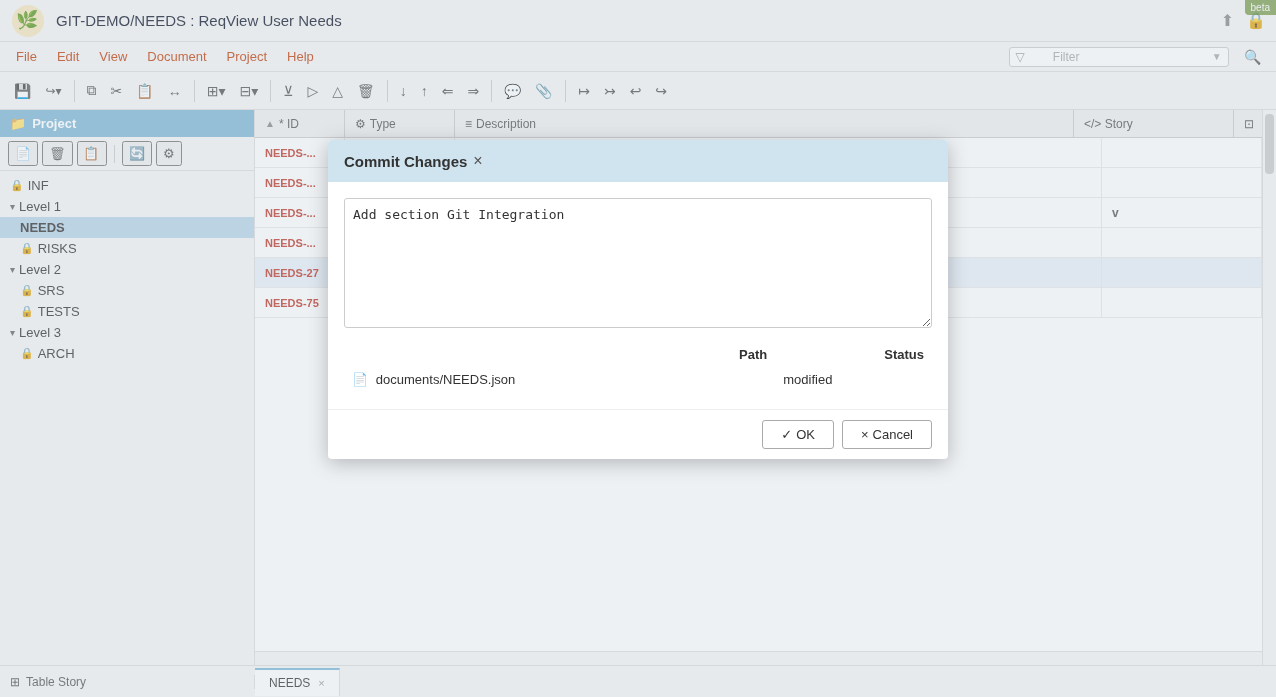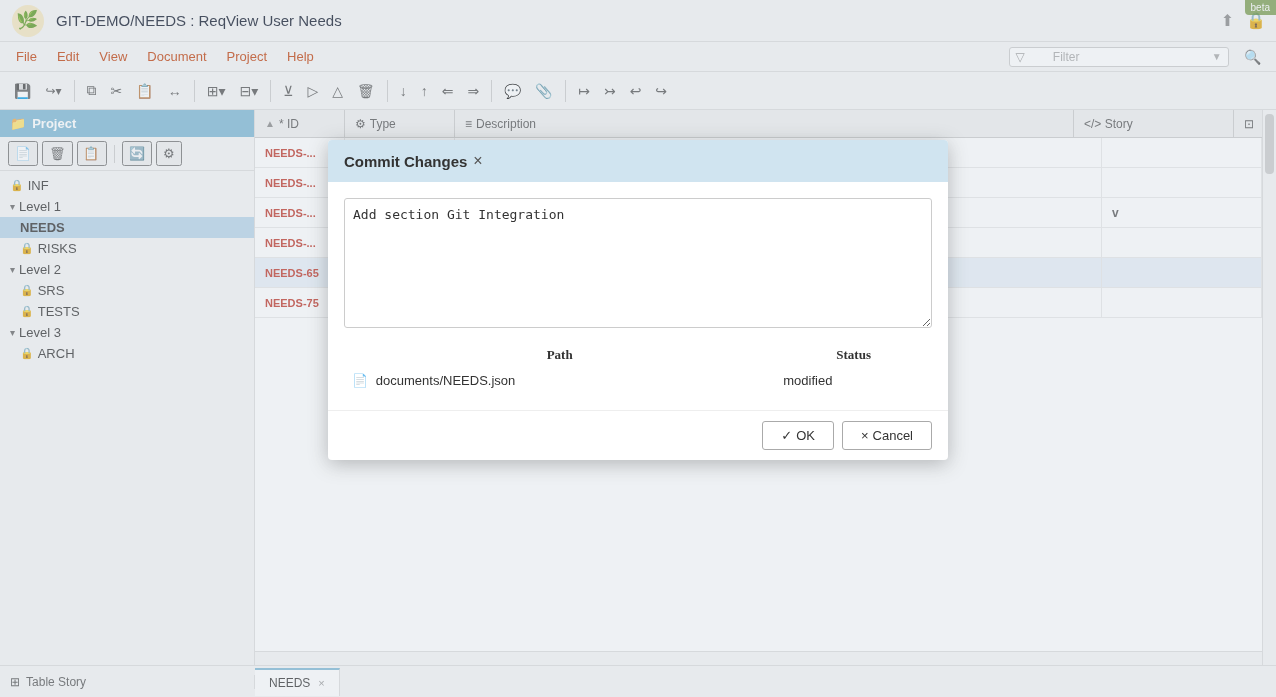--- a/index.html
+++ b/index.html
@@ -81,21 +81,21 @@
 
     
     .modal-overlay { position: fixed; top: 0; left: 0; width: 100%; height: 100%; background: rgba(200,210,220,0.3); display: flex; align-items: flex-start; justify-content: center; padding-top: 140px; z-index: 100; }
     .modal { background: white; border-radius: 4px; width: 620px; box-shadow: 0 4px 20px rgba(0,0,0,0.25); overflow: hidden; }
     .modal-header { background: #d0e4f0; padding: 10px 16px; display: flex; align-items: center; }
     .modal-title { font-size: 15px; font-weight: bold; color: #333; }
     .modal-close { color: #555; font-size: 16px; cursor: pointer; padding: 2px 6px; border: none; background: transparent; }
     .modal-body { padding: 16px; }
     .modal-textarea { width: 100%; height: 130px; border: 1px solid #ccc; border-radius: 3px; padding: 8px; font-size: 13px; resize: vertical; font-family: monospace; color: #333; outline: none; }
     .modal-table { width: 100%; margin-top: 12px; border-collapse: collapse; }
-    .modal-table th { text-align: center; font-weight: bold; padding: 4px 8px; font-size: 13px; color: #333; font-family: Liberation Serif, serif; }
+    .modal-table th { text-align: right; font-weight: bold; padding: 4px 8px; font-size: 13px; color: #333; }
     .modal-table td { padding: 6px 8px; font-size: 13px; color: #333; vertical-align: middle; }
     .file-icon { color: #888; margin-right: 4px; }
     .modal-footer { padding: 10px 16px; display: flex; justify-content: flex-end; gap: 8px; border-top: 1px solid #eee; }
     .btn-ok { background: white; border: 1px solid #aaa; border-radius: 3px; padding: 6px 18px; cursor: pointer; font-size: 13px; color: #333; display: flex; align-items: center; gap: 4px; }
     .btn-cancel { background: white; border: 1px solid #aaa; border-radius: 3px; padding: 6px 18px; cursor: pointer; font-size: 13px; color: #333; display: flex; align-items: center; gap: 4px; }
 
     
     .corner-badge { position: absolute; top: 0; right: 0; background: #4d7c0f; color: white; font-size: 10px; padding: 2px 6px; border-bottom-left-radius: 4px; transform: rotate(0deg); opacity: 0.7; }
   </style>
 </head>
@@ -257,21 +257,21 @@
         <div class="td-cell td-desc"></div>
         <div class="td-cell td-story">v</div>
       </div>
       <div class="table-row">
         <div class="td-cell td-id" style="color:#c0392b;font-size:11px;">NEEDS-...</div>
         <div class="td-cell td-type"></div>
         <div class="td-cell td-desc"></div>
         <div class="td-cell td-story"></div>
       </div>
       <div class="table-row" style="background:#e8f0f8;">
-        <div class="td-cell td-id" style="color:#c0392b;font-size:11px;">NEEDS-65</div>
+        <div class="td-cell td-id" style="color:#c0392b;font-size:11px;">NEEDS-27</div>
         <div class="td-cell td-type">Section</div>
         <div class="td-cell td-desc">1.2 Scope ⊟</div>
         <div class="td-cell td-story"></div>
       </div>
       <div class="table-row">
         <div class="td-cell td-id" style="color:#c0392b;font-size:11px;">NEEDS-75</div>
         <div class="td-cell td-type">Information</div>
         <div class="td-cell td-desc">This document specifies requirements for a simple...</div>
         <div class="td-cell td-story"></div>
       </div>

